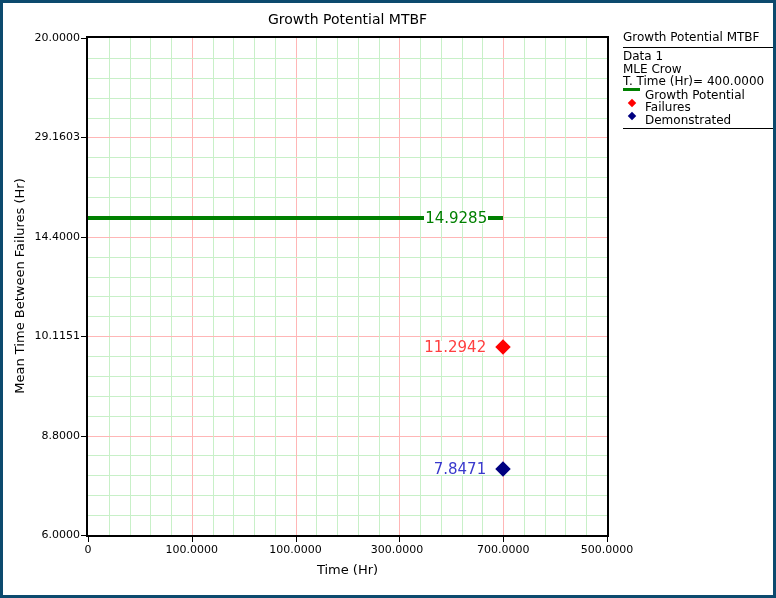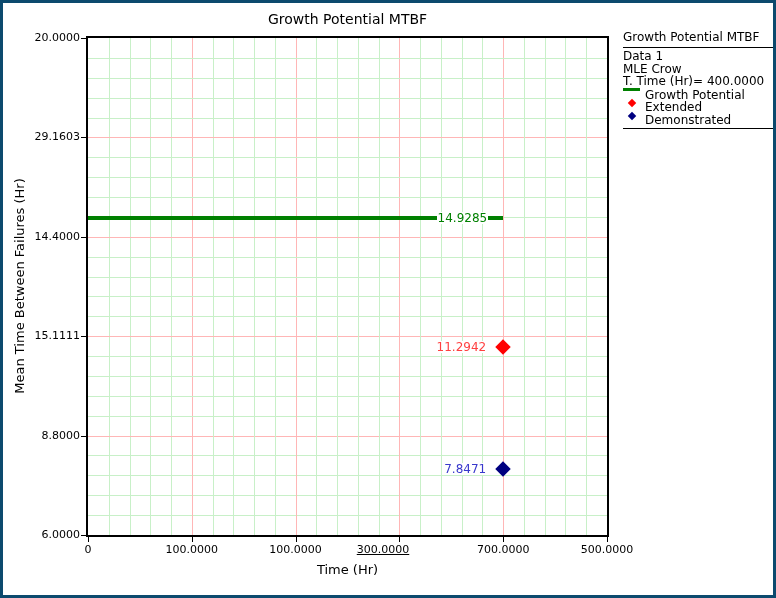--- a/index.html
+++ b/index.html
@@ -5,21 +5,21 @@
   *{margin:0;padding:0;box-sizing:border-box}
   html,body{background:#fff}
   body{width:776px;height:598px;font-family:"DejaVu Sans","Liberation Sans",sans-serif;color:#000}
   #frame{position:relative;width:776px;height:598px;border:3px solid #0c4a6e;background:#fff;overflow:hidden}
   #chart{position:absolute;inset:0}
   .chart-title{position:absolute;left:83px;width:523px;top:8px;text-align:center;font-size:14px}
   #plot{position:absolute;left:83px;top:33px;width:523px;height:501px;border:2px solid #000;background:#fff}
   .vline{position:absolute;top:0;width:1px;height:100%}
   .hline-g{position:absolute;left:0;height:1px;width:100%}
   .series-hline{position:absolute;height:4px;z-index:2}
-  .series-label{position:absolute;font-size:12px;line-height:12px;background:#fff;z-index:3;padding:0 1px;white-space:nowrap}
+  .series-label{position:absolute;font-size:15px;line-height:12px;background:#fff;z-index:3;padding:0 1px;white-space:nowrap}
   .diamond{position:absolute;width:11px;height:11px;transform:translate(-50%,-50%) rotate(45deg);z-index:2}
   .tick-x{position:absolute;top:534px;width:1px;height:5px;background:#000}
   .tick-y{position:absolute;left:78px;width:5px;height:1px;background:#000}
   .tick-label-x{position:absolute;top:540px;width:80px;text-align:center;font-size:11px}
   .tick-label-y{position:absolute;left:0;width:77px;text-align:right;font-size:11px;height:14px;line-height:14px}
   .x-axis-title{position:absolute;left:83px;width:523px;top:559px;text-align:center;font-size:13px}
   .y-axis-title{position:absolute;left:16px;top:283px;transform:translate(-50%,-50%) rotate(-90deg);white-space:nowrap;font-size:13px}
   #legend{position:absolute;left:620px;top:28px;width:150px;font-size:12px;border-bottom:1px solid #000;padding-bottom:3px}
   .legend-title{border-bottom:1px solid #000;padding-bottom:3px;margin-bottom:2px;line-height:13px}
   .legend-line{line-height:12.5px;white-space:nowrap}
@@ -102,47 +102,47 @@
       <div class="legend-item">
         <span class="lm">
             <span class="lm-line" id="lm0" style="background: rgb(0, 128, 0);"></span>
           </span>
         <span>Growth Potential</span>
       </div>
       <div class="legend-item">
         <span class="lm">
             <span class="lm-diamond" id="lm1" style="background: rgb(255, 0, 0);"></span>
           </span>
-        <span>Extended</span>
+        <span>Failures</span>
       </div>
       <div class="legend-item">
         <span class="lm">
             <span class="lm-diamond" id="lm2" style="background: rgb(0, 0, 128);"></span>
           </span>
         <span>Demonstrated</span>
       </div>
     </div>
   <div class="tick-x" style="left: 85px;"></div>
       <div class="tick-label-x" style="left: 45px;">0</div>
       <div class="tick-x" style="left: 188.8px;"></div>
       <div class="tick-label-x" style="left: 148.8px;">100.0000</div>
       <div class="tick-x" style="left: 292.6px;"></div>
       <div class="tick-label-x" style="left: 252.6px;">100.0000</div>
       <div class="tick-x" style="left: 396.4px;"></div>
-      <div class="tick-label-x" style="left: 340px; text-decoration: underline;">300.0000</div>
+      <div class="tick-label-x" style="left: 354px;">300.0000</div>
       <div class="tick-x" style="left: 500.2px;"></div>
       <div class="tick-label-x" style="left: 460.2px;">700.0000</div>
       <div class="tick-x" style="left: 604px;"></div>
       <div class="tick-label-x" style="left: 564px;">500.0000</div>
       <div class="tick-y" style="top: 532px;"></div>
       <div class="tick-label-y" style="top: 525px;">6.0000</div>
       <div class="tick-y" style="top: 432.6px;"></div>
       <div class="tick-label-y" style="top: 425.6px;">8.8000</div>
       <div class="tick-y" style="top: 333.2px;"></div>
-      <div class="tick-label-y" style="top: 326.2px;">15.1111</div>
+      <div class="tick-label-y" style="top: 326.2px;">10.1151</div>
       <div class="tick-y" style="top: 233.8px;"></div>
       <div class="tick-label-y" style="top: 226.8px;">14.4000</div>
       <div class="tick-y" style="top: 134.4px;"></div>
       <div class="tick-label-y" style="top: 127.4px;">29.1603</div>
       <div class="tick-y" style="top: 35px;"></div>
       <div class="tick-label-y" style="top: 28px;">20.0000</div>
     </div>
 
 </div>
 

